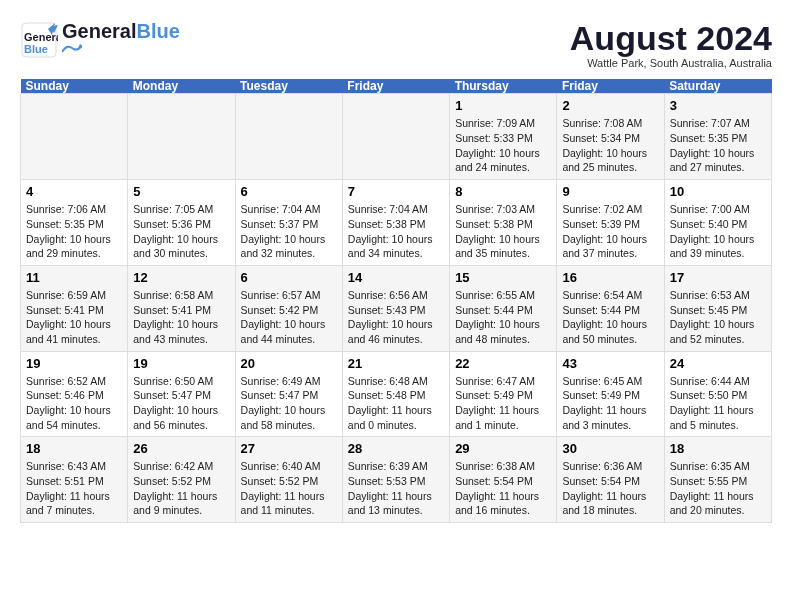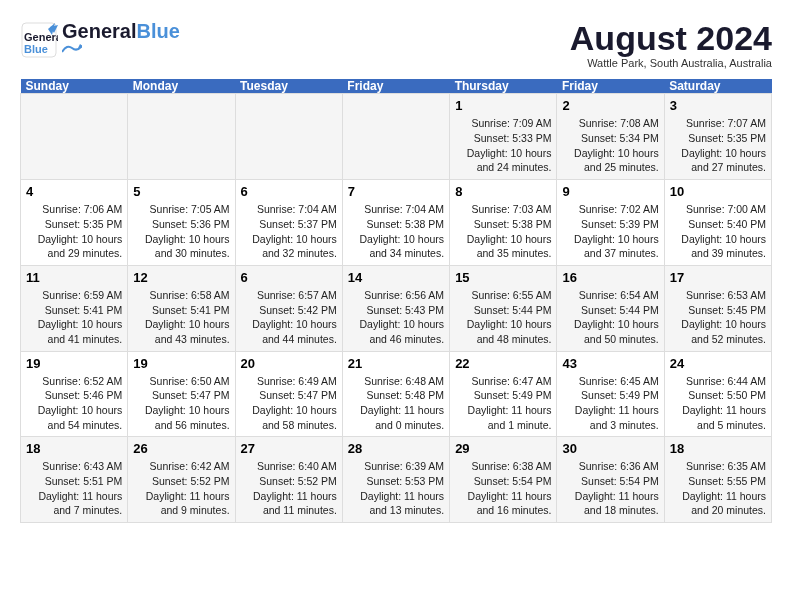--- a/index.html
+++ b/index.html
@@ -66,21 +66,20 @@
     .day-number {
       font-weight: bold;
       font-size: 13px;
       margin-bottom: 3px;
       display: block;
     }
     .cell-info {
       font-size: 10.5px;
       color: #222;
       line-height: 1.4;
-      text-align: right;
     }
     .logo-wrap {
       display: flex;
       align-items: center;
       gap: 4px;
     }
   </style>
 </head>
 <body>
 

